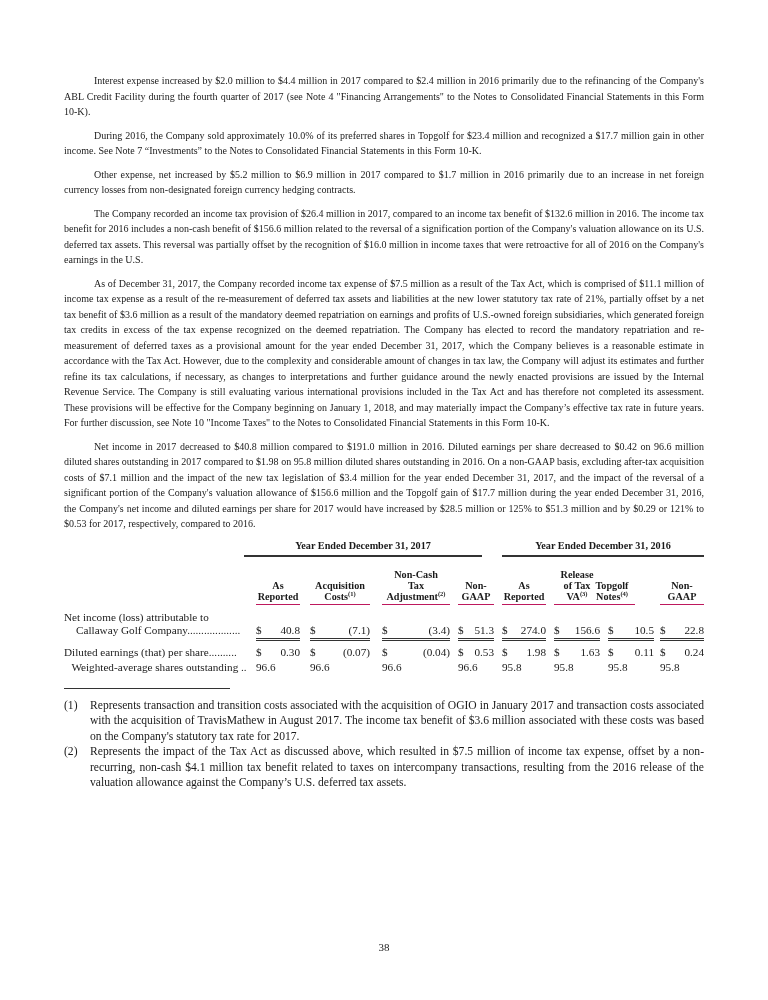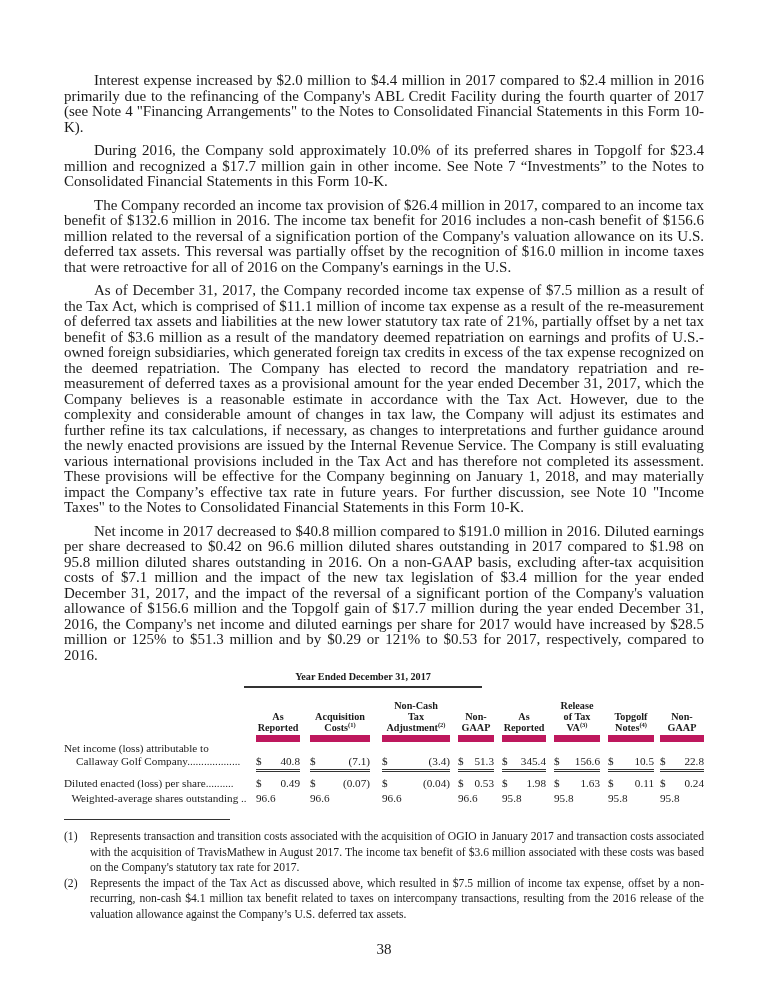--- a/index.html
+++ b/index.html
@@ -3,59 +3,61 @@
 <meta charset="utf-8">
 <style>
   html, body { margin: 0; padding: 0; background: #ffffff; }
   body {
     width: 768px; height: 1000px; position: relative; overflow: hidden;
     font-family: "Liberation Serif", "DejaVu Serif", serif;
     color: #1a1a1a;
   }
   .page { position: absolute; left: 64px; top: 73px; width: 640px; }
   .para {
-    font-size: 15px; line-height: 15.5px; text-align: justify;
+    font-size: 10px; line-height: 15.5px; text-align: justify;
     text-indent: 30px; margin: 0 0 8px 0;
   }
   .table-wrap { position: relative; margin-top: 6px; height: 118px; font-size: 11.2px; }
   .grp-title {
     position: absolute; top: 0; font-weight: bold; font-size: 10.2px; text-align: center;
     border-bottom: 2px solid #333; padding-bottom: 3px; line-height: 12px;
   }
   .col-head {
     position: absolute; top: 22px; height: 40px; font-weight: bold; font-size: 10.2px;
     text-align: center; line-height: 11px; display: flex; flex-direction: column; justify-content: flex-end;
-    border-bottom: 7px solid #be185d; padding-bottom: 2px;
+    border-bottom: 1px solid #be185d; padding-bottom: 2px;
   }
   .col-head sup { font-size: 6.5px; vertical-align: super; line-height: 0; }
   .row-label { position: absolute; left: 0; width: 190px; line-height: 13px; }
   .row-label .indent { padding-left: 12px; }
   .cell {
     position: absolute; line-height: 13px; display: flex; justify-content: space-between;
   }
   .cell.dbl { border-bottom: 3px double #333; padding-bottom: 1px; }
   .cell.noccy { justify-content: flex-start; }
   .rule-short { position: absolute; left: 0; width: 166px; border-top: 1px solid #333; }
   .fn { font-size: 11.6px; line-height: 15.5px; text-align: justify; display: flex; margin: 0; }
   .fn .num { width: 26px; flex: 0 0 26px; }
   .fn .txt { flex: 1; }
-  .pagenum { position: absolute; top: 941px; left: 0; width: 768px; text-align: center; font-size: 15px; }
+  .pagenum { position: absolute; top: 941px; left: 0; width: 768px; text-align: center; font-size: 11px; }
 </style>
 </head>
 <body>
 
 <div class="page">
   <p class="para">Interest expense increased by $2.0 million to $4.4 million in 2017 compared to $2.4 million in 2016 primarily due to the refinancing of the Company's ABL Credit Facility during the fourth quarter of 2017 (see Note 4 "Financing Arrangements" to the Notes to Consolidated Financial Statements in this Form 10-K).</p>
   <p class="para">During 2016, the Company sold approximately 10.0% of its preferred shares in Topgolf for $23.4 million and recognized a $17.7 million gain in other income. See Note 7 “Investments” to the Notes to Consolidated Financial Statements in this Form 10-K.</p>
+  <p class="para">Other expense, net increased by $5.2 million to $6.9 million in 2017 compared to $1.7 million in 2016 primarily due to an increase in net foreign currency losses from non-designated foreign currency hedging contracts.</p>
   <p class="para">The Company recorded an income tax provision of $26.4 million in 2017, compared to an income tax benefit of $132.6 million in 2016.  The income tax benefit for 2016 includes a non-cash benefit of $156.6 million related to the reversal of a signification portion of the Company's valuation allowance on its U.S. deferred tax assets. This reversal was partially offset by the recognition of $16.0 million in income taxes that were retroactive for all of 2016 on the Company's earnings in the U.S.</p>
   <p class="para">As of December 31, 2017, the Company recorded income tax expense of $7.5 million as a result of the Tax Act, which is comprised of $11.1 million of income tax expense as a result of the re-measurement of deferred tax assets and liabilities at the new lower statutory tax rate of 21%, partially offset by a net tax benefit of $3.6 million as a result of the mandatory deemed repatriation on earnings and profits of U.S.-owned foreign subsidiaries, which generated foreign tax credits in excess of the tax expense recognized on the deemed repatriation. The Company has elected to record the mandatory repatriation and re-measurement of deferred taxes as a provisional amount for the year ended December 31, 2017, which the Company believes is a reasonable estimate in accordance with the Tax Act. However, due to the complexity and considerable amount of changes in tax law, the Company will adjust its estimates and further refine its tax calculations, if necessary, as changes to interpretations and further guidance around the newly enacted provisions are issued by the Internal Revenue Service. The Company is still evaluating various international provisions included in the Tax Act and has therefore not completed its assessment. These provisions will be effective for the Company beginning on January 1, 2018, and may materially impact the Company’s effective tax rate in future years. For further discussion, see Note 10 "Income Taxes" to the Notes to Consolidated Financial Statements in this Form 10-K.</p>
   <p class="para">Net income in 2017 decreased to $40.8 million compared to $191.0 million in 2016. Diluted earnings per share decreased to $0.42 on 96.6 million diluted shares outstanding in 2017 compared to $1.98 on 95.8 million diluted shares outstanding in 2016. On a non-GAAP basis, excluding after-tax acquisition costs of $7.1 million and the impact of the new tax legislation of $3.4 million for the year ended December 31, 2017, and the impact of the reversal of a significant portion of the Company's valuation allowance of $156.6 million and the Topgolf gain of $17.7 million during the year ended December 31, 2016, the Company's net income and diluted earnings per share for 2017 would have increased by $28.5 million or 125% to $51.3 million and by $0.29 or 121% to $0.53 for 2017, respectively, compared to 2016.</p>
 
   <div class="table-wrap">
     <div class="grp-title" style="left:180px;width:238px;">Year Ended December 31, 2017</div>
+    <div class="grp-title" style="left:438px;width:202px;">Year Ended December 31, 2016</div>
 
     <div class="col-head" style="left:192px;width:44px;">
       <div>As</div>
       <div>Reported</div>
     </div>
     <div class="col-head" style="left:246px;width:60px;">
       <div>Acquisition</div>
       <div><span>Costs</span><sup>(1)</sup></div>
     </div>
     <div class="col-head" style="left:318px;width:68px;">
@@ -69,21 +71,21 @@
     </div>
     <div class="col-head" style="left:438px;width:44px;">
       <div>As</div>
       <div>Reported</div>
     </div>
     <div class="col-head" style="left:490px;width:46px;">
       <div>Release</div>
       <div>of Tax</div>
       <div><span>VA</span><sup>(3)</sup></div>
     </div>
-    <div class="col-head" style="left:544px;width:46px;align-items:center;">
+    <div class="col-head" style="left:525px;width:46px;align-items:center;">
       <div>Topgolf</div>
       <div><span>Notes</span><sup>(4)</sup></div>
     </div>
     <div class="col-head" style="left:596px;width:44px;">
       <div>Non-</div>
       <div>GAAP</div>
     </div>
 
     <div class="row-label" style="top:71px;">
       <div>Net income (loss) attributable to</div>
@@ -100,39 +102,39 @@
     <div class="cell dbl" style="top:84px;left:318px;width:68px;">
         <span>$</span>
         <span>(3.4)</span>
       </div>
     <div class="cell dbl" style="top:84px;left:394px;width:36px;">
         <span>$</span>
         <span>51.3</span>
       </div>
     <div class="cell dbl" style="top:84px;left:438px;width:44px;">
         <span>$</span>
-        <span>345.4</span>
+        <span>274.0</span>
       </div>
     <div class="cell dbl" style="top:84px;left:490px;width:46px;">
         <span>$</span>
         <span>156.6</span>
       </div>
     <div class="cell dbl" style="top:84px;left:544px;width:46px;">
         <span>$</span>
         <span>10.5</span>
       </div>
     <div class="cell dbl" style="top:84px;left:596px;width:44px;">
         <span>$</span>
         <span>22.8</span>
       </div>
 
-    <div class="row-label" style="top:106px;">Diluted enacted (loss) per share..........</div>
+    <div class="row-label" style="top:106px;">Diluted earnings (that) per share..........</div>
     <div class="cell" style="top:106px;left:192px;width:44px;">
         <span>$</span>
-        <span>0.49</span>
+        <span>0.30</span>
       </div>
     <div class="cell" style="top:106px;left:246px;width:60px;">
         <span>$</span>
         <span>(0.07)</span>
       </div>
     <div class="cell" style="top:106px;left:318px;width:68px;">
         <span>$</span>
         <span>(0.04)</span>
       </div>
     <div class="cell" style="top:106px;left:394px;width:36px;">

